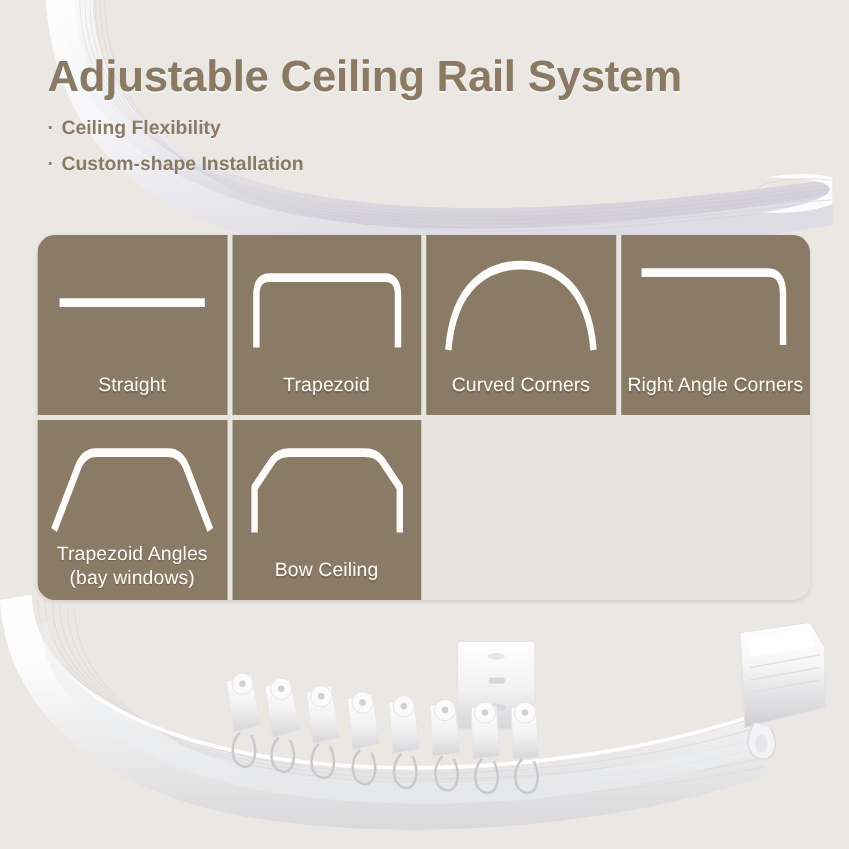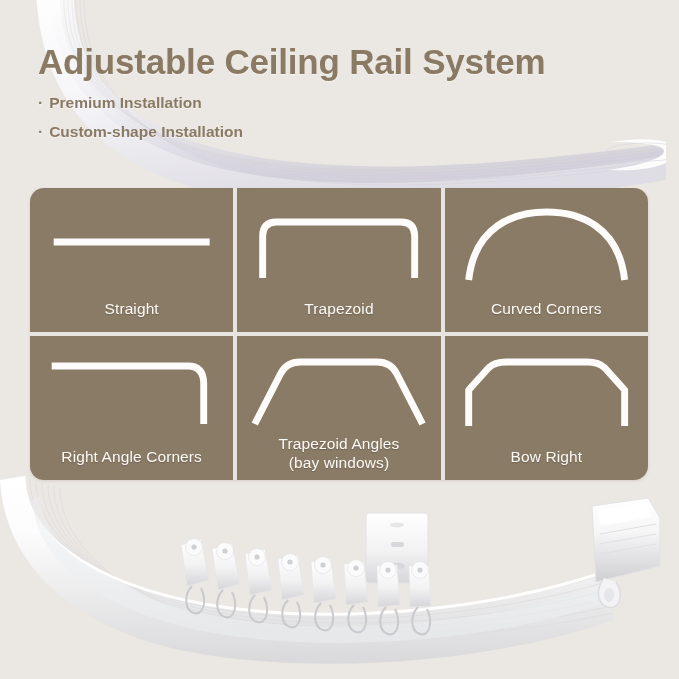--- a/index.html
+++ b/index.html
@@ -65,21 +65,21 @@
   }
 
   
   .grid {
     position: absolute;
     left: 30px;
     top: 188px;
     width: 618px;
     height: 292px;
     display: grid;
-    grid-template-columns: 1fr 1fr 1fr;
+    grid-template-columns: 1fr 1fr 1fr 1fr;
     grid-template-rows: 1fr 1fr;
     gap: 4px;
     border-radius: 14px;
     overflow: hidden;
     background: #e8e4e0;
     box-shadow: 0 1px 3px rgba(120,105,85,0.18);
   }
   .cell {
     position: relative;
     background: #8a7b66;
@@ -177,21 +177,21 @@
 
     <path d="M 612,142 C 648,136 676,140 679,152 C 676,164 646,172 608,170
              C 640,166 664,158 664,151 C 664,145 640,142 612,142 Z" fill="#ffffff" opacity="0.9"></path>
     <ellipse cx="646" cy="152" rx="40" ry="9" fill="none" stroke="#d5d3de" stroke-width="0.8" opacity="0.7"></ellipse>
   </svg>
 
   <div class="header">
     <div class="title">Adjustable Ceiling Rail System</div>
     <div class="bullets">
       <div class="bullet">
-        <span class="dot">·</span><span>Premium Installation</span>
+        <span class="dot">·</span><span>Ceiling Flexibility</span>
       </div>
       <div class="bullet">
         <span class="dot">·</span><span>Custom-shape Installation</span>
       </div>
     </div>
   </div>
 
   <div class="grid">
 
     <div class="cell">
@@ -238,21 +238,21 @@
         <div>Trapezoid Angles</div>
         <div>(bay windows)</div>
       </div>
     </div>
 
     <div class="cell">
       <svg class="art" viewBox="0 0 206 96" preserveAspectRatio="none">
         <path class="rail-stroke" d="M 24,86 L 24,50 L 44,28 Q 50,22 62,22 L 144,22 Q 156,22 162,28 L 182,50 L 182,86"></path>
       </svg>
       <div class="caption">
-        <span>Bow Right</span>
+        <span>Bow Ceiling</span>
       </div>
     </div>
 
   </div>
 
   <svg class="product" viewBox="0 0 679 209" width="679" height="209" aria-hidden="true">
 
     <path d="M 24,6 C 24,74 110,124 230,140 C 350,156 498,140 604,104
              L 614,150 C 500,190 340,204 214,186 C 96,170 6,110 0,10 Z" fill="url(#railBody)"></path>
 

